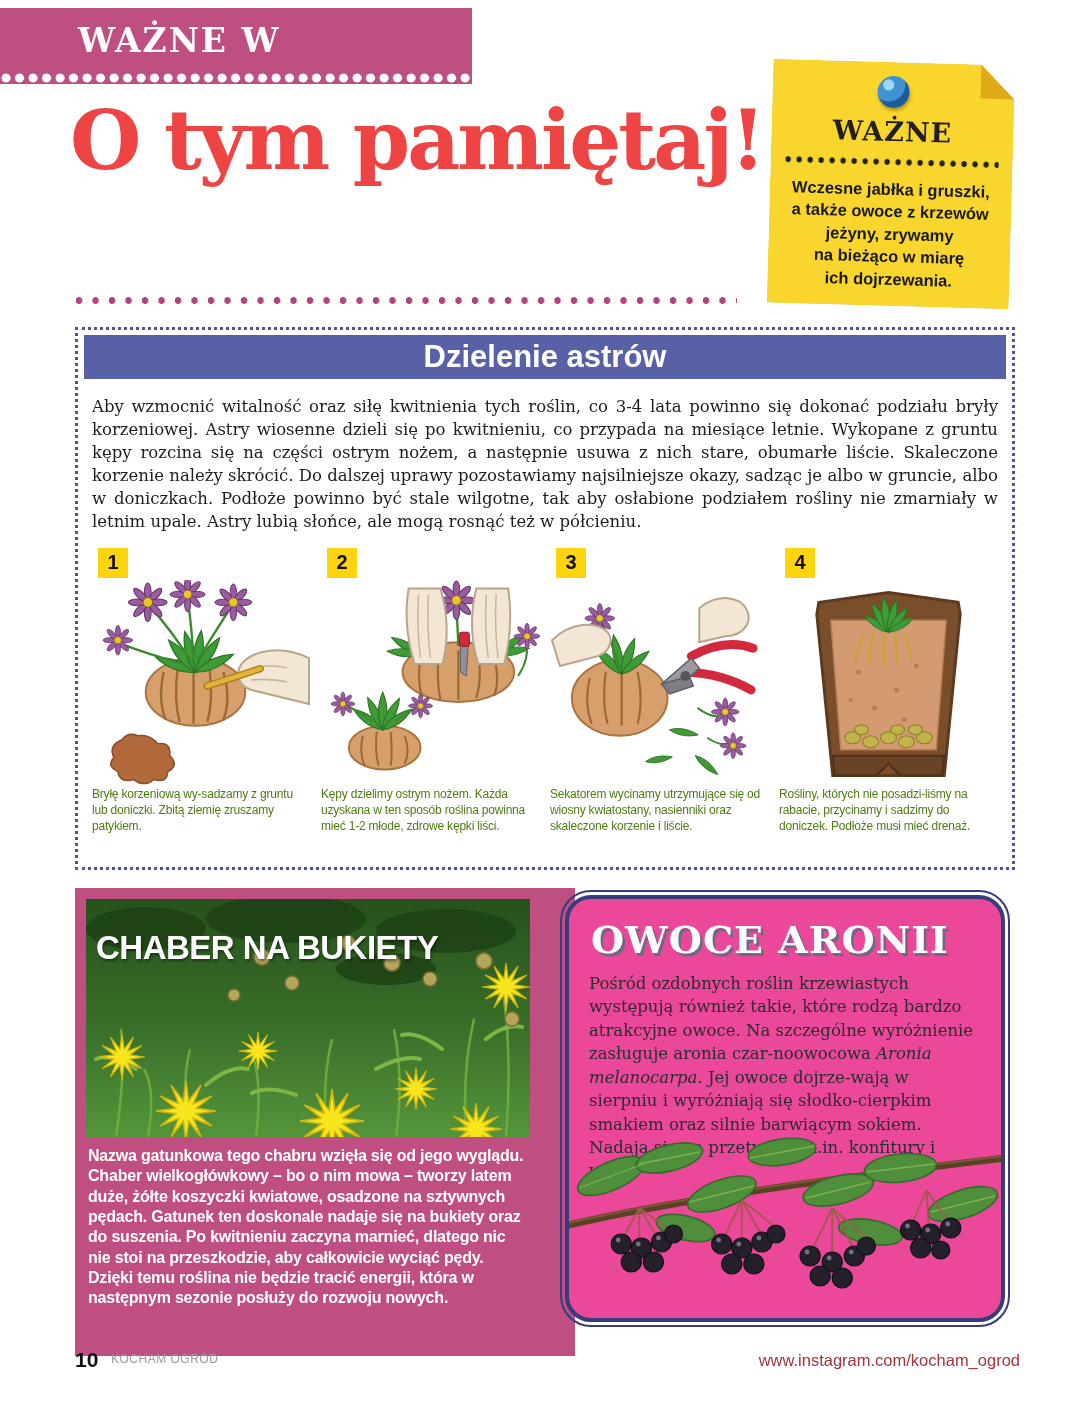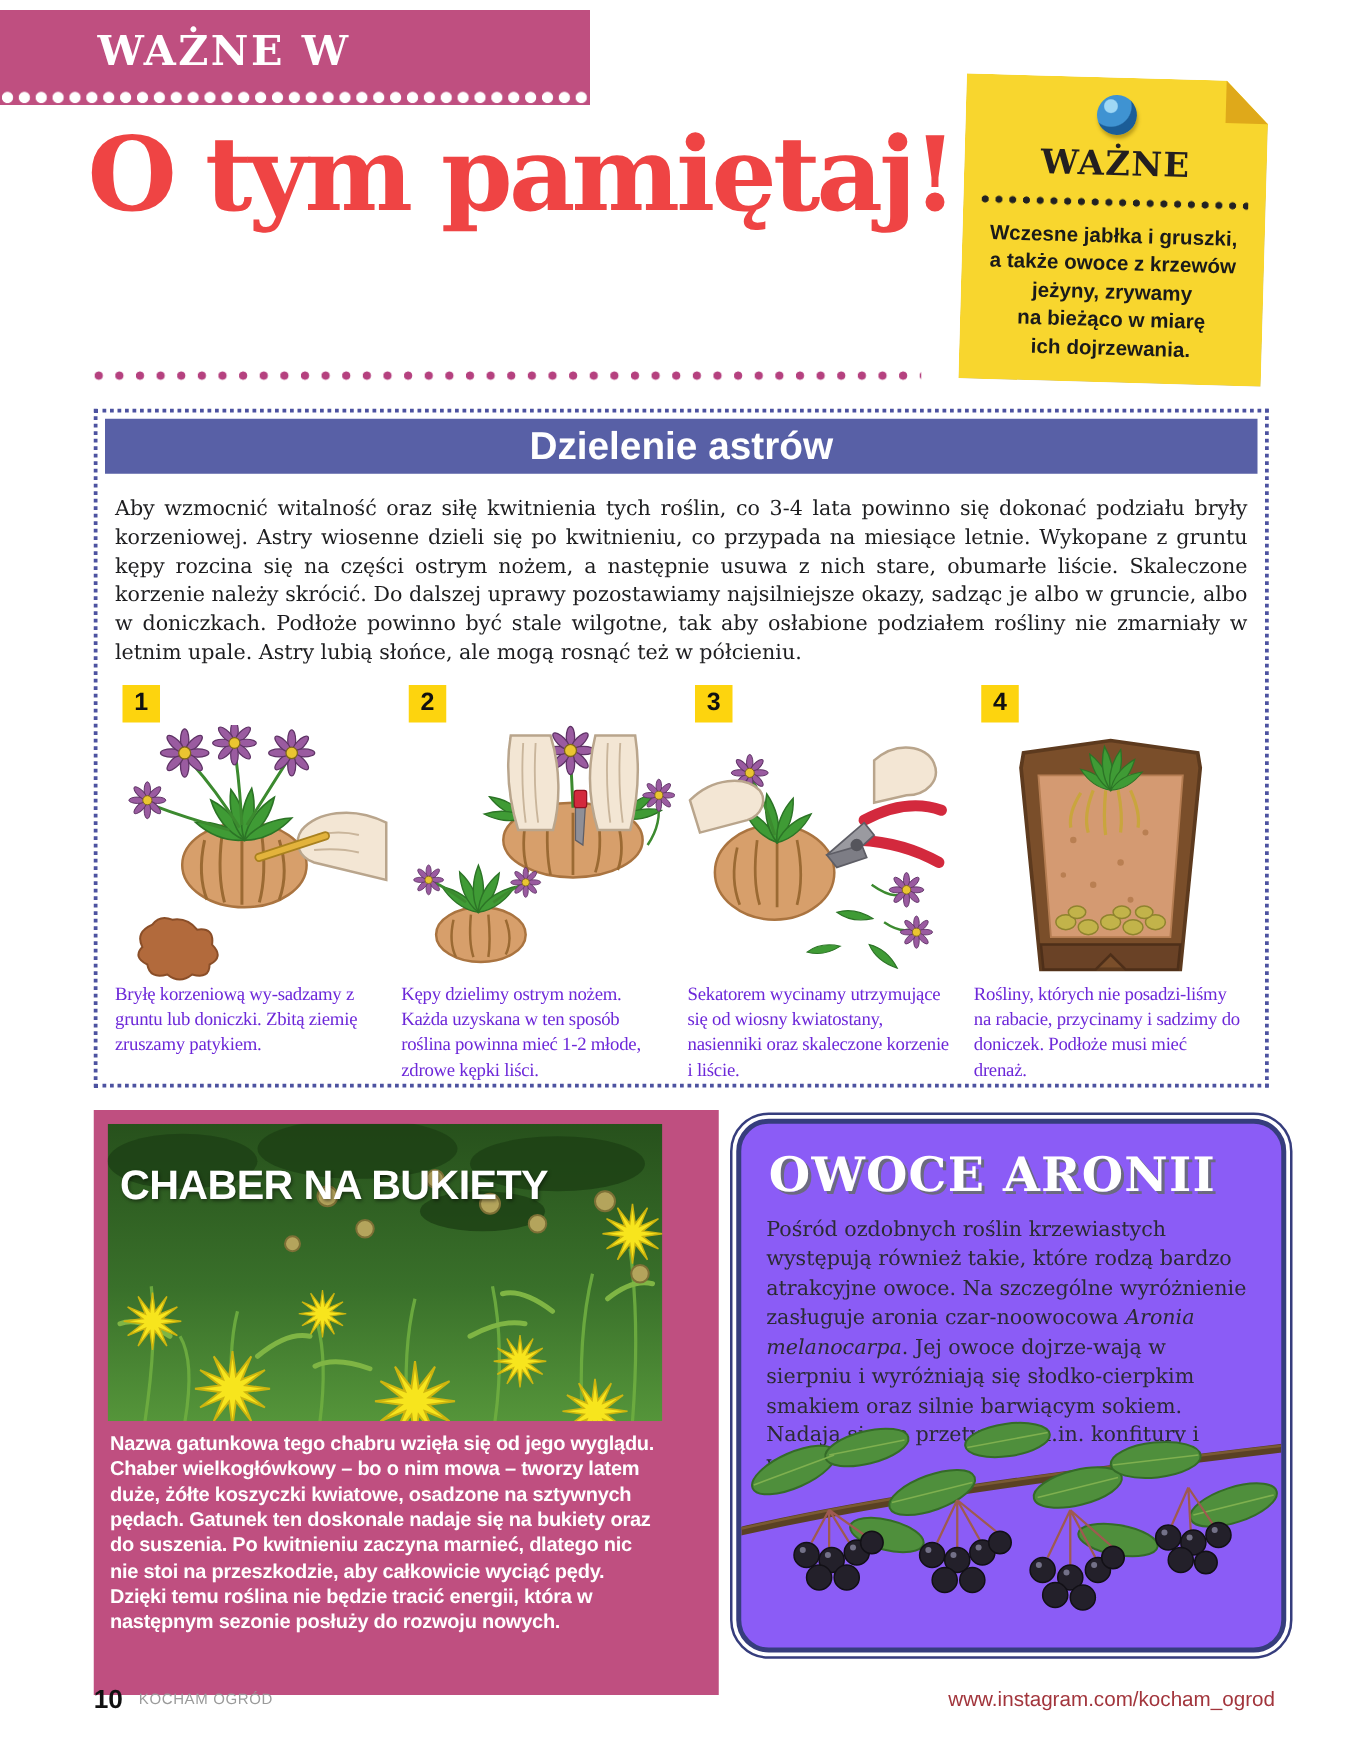--- a/index.html
+++ b/index.html
@@ -45,36 +45,36 @@
         border:3px dotted #4c52a0;background:#fff;}
   .main-head{margin:5px 6px 16px 6px;height:44px;background:#5860a6;color:#fff;text-align:center;
         line-height:44px;font-weight:bold;font-size:31px;}
   .main-intro{margin:6px 14px 10px 14px;font-family:"DejaVu Serif",serif;font-size:16.5px;
         line-height:1.4;color:#1d1d1f;text-align:justify;}
   .steps{display:flex;gap:10px;padding:4px 14px 0 14px;}
   .step{width:222px;position:relative;}
   .badge{width:30px;height:30px;background:#fdd40e;color:#111;font-weight:bold;font-size:20px;
         display:flex;align-items:center;justify-content:center;margin:0 0 2px 6px;}
   .step svg{display:block;width:100%;height:206px;}
-  .caption{font-size:15px;line-height:1.36;color:#6d28d9;letter-spacing:-0.2px;padding-right:4px;font-family:Liberation Serif, serif;}
+  .caption{font-size:12px;line-height:1.36;color:#4d7c0f;letter-spacing:-0.2px;padding-right:4px;}
 
   
   .chaber{position:absolute;left:75px;top:888px;width:466px;height:434px;background:#bf4f80;
         padding:17px;overflow:hidden;}
   .chaber-photo{position:absolute;left:11px;top:11px;width:444px;height:238px;overflow:hidden;}
   .chaber-photo svg{display:block;width:100%;height:100%;}
   .chaber-title{position:absolute;left:10px;top:30px;color:#fff;font-weight:bold;font-size:33px;
         letter-spacing:-0.5px;text-shadow:1px 2px 3px rgba(0,0,0,.45);}
   .chaber-body{position:absolute;left:13px;top:258px;width:442px;color:#fff;font-weight:bold;
         font-size:16px;line-height:1.27;letter-spacing:-0.2px;}
 
   
-  .aronia{position:absolute;left:565px;top:895px;width:440px;height:427px;background:#8b5cf6;
+  .aronia{position:absolute;left:565px;top:895px;width:440px;height:427px;background:#ec4899;
         border:4px solid #363d7d;outline:2px solid #363d7d;outline-offset:3px;border-radius:26px;
-        overflow:hidden;box-sizing:border-box;margin-left:24px;}
+        overflow:hidden;box-sizing:border-box;}
   .aronia-title{margin:18px 0 10px 22px;color:#fff;font-family:"DejaVu Serif",serif;font-weight:bold;
         font-size:38px;letter-spacing:1px;text-shadow:2.5px 2.5px 0 #6b6a80;}
   .aronia-body{margin:0 20px;color:#2b2b33;font-family:"DejaVu Serif",serif;font-size:16.5px;
         line-height:1.42;}
   .aronia-body .species{font-style:italic;}
   .aronia-photo{position:absolute;left:0;bottom:4px;width:100%;height:198px;}
   .aronia-photo svg{display:block;width:100%;height:100%;}
 
   
   .footer{position:absolute;left:75px;top:1348px;width:945px;height:28px;}

